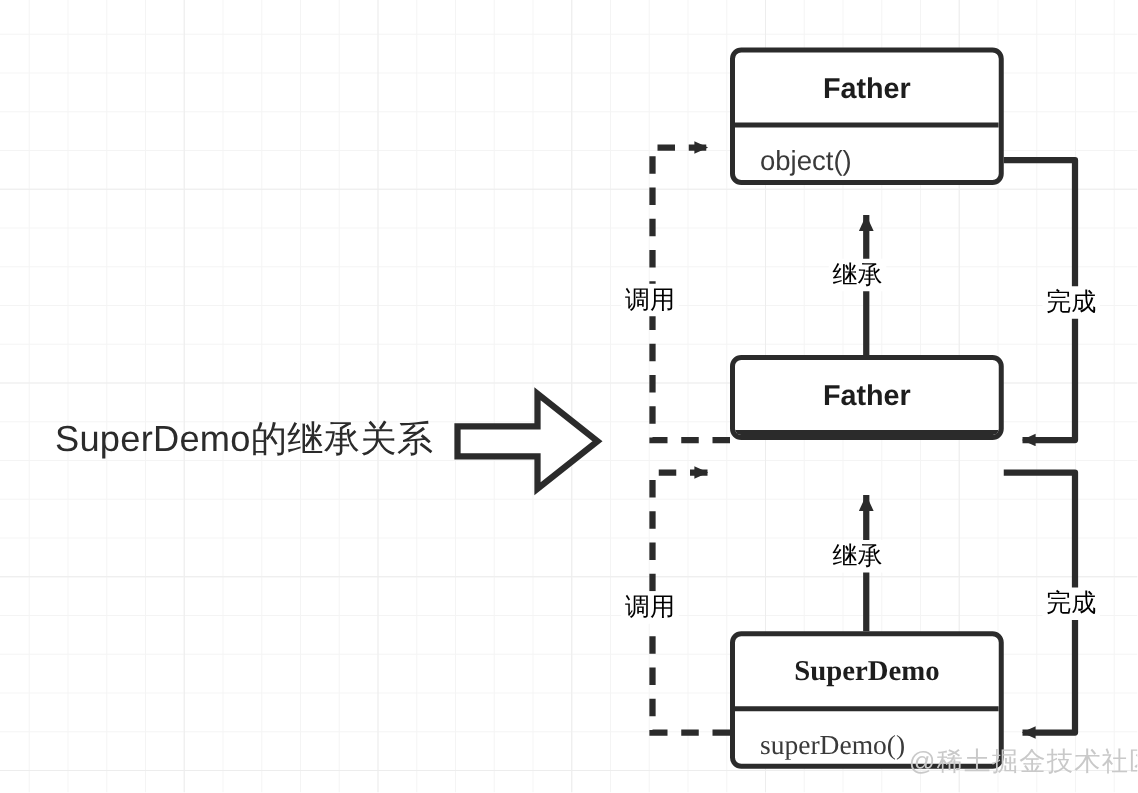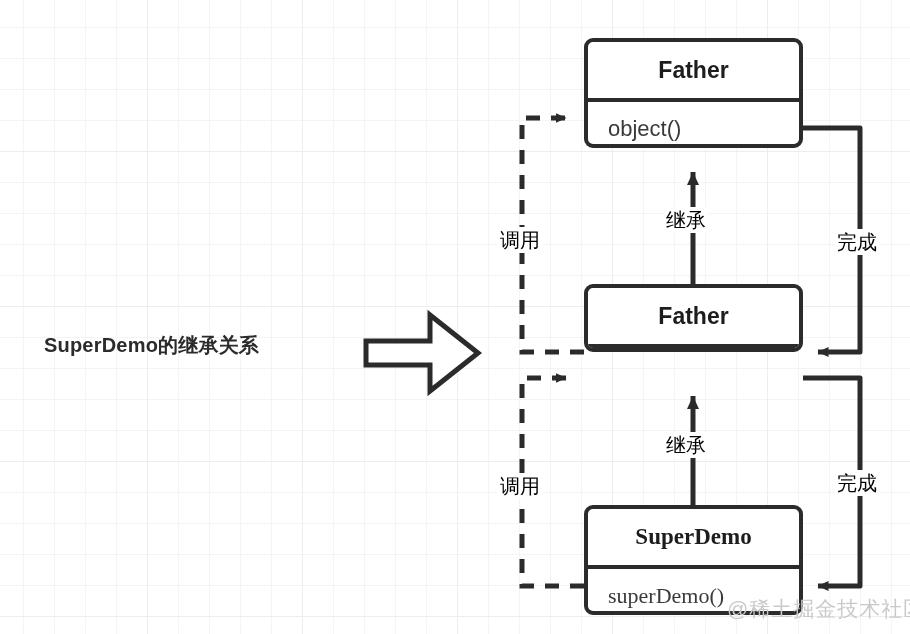--- a/index.html
+++ b/index.html
@@ -69,25 +69,24 @@
     padding: 1px 3px;
     white-space: nowrap;
     line-height: 1.2;
   }
 
   
   #caption {
     position: absolute;
     left: 44px;
     top: 332px;
-    font-size: 20px;
+    font-size: 29px;
     color: #2b2b2b;
     white-space: nowrap;
     letter-spacing: 0.2px;
-    font-weight: bold;
   }
 
   
   #watermark {
     position: absolute;
     left: 727px;
     top: 595px;
     font-size: 21px;
     color: #c9c9c9;
     white-space: nowrap;

